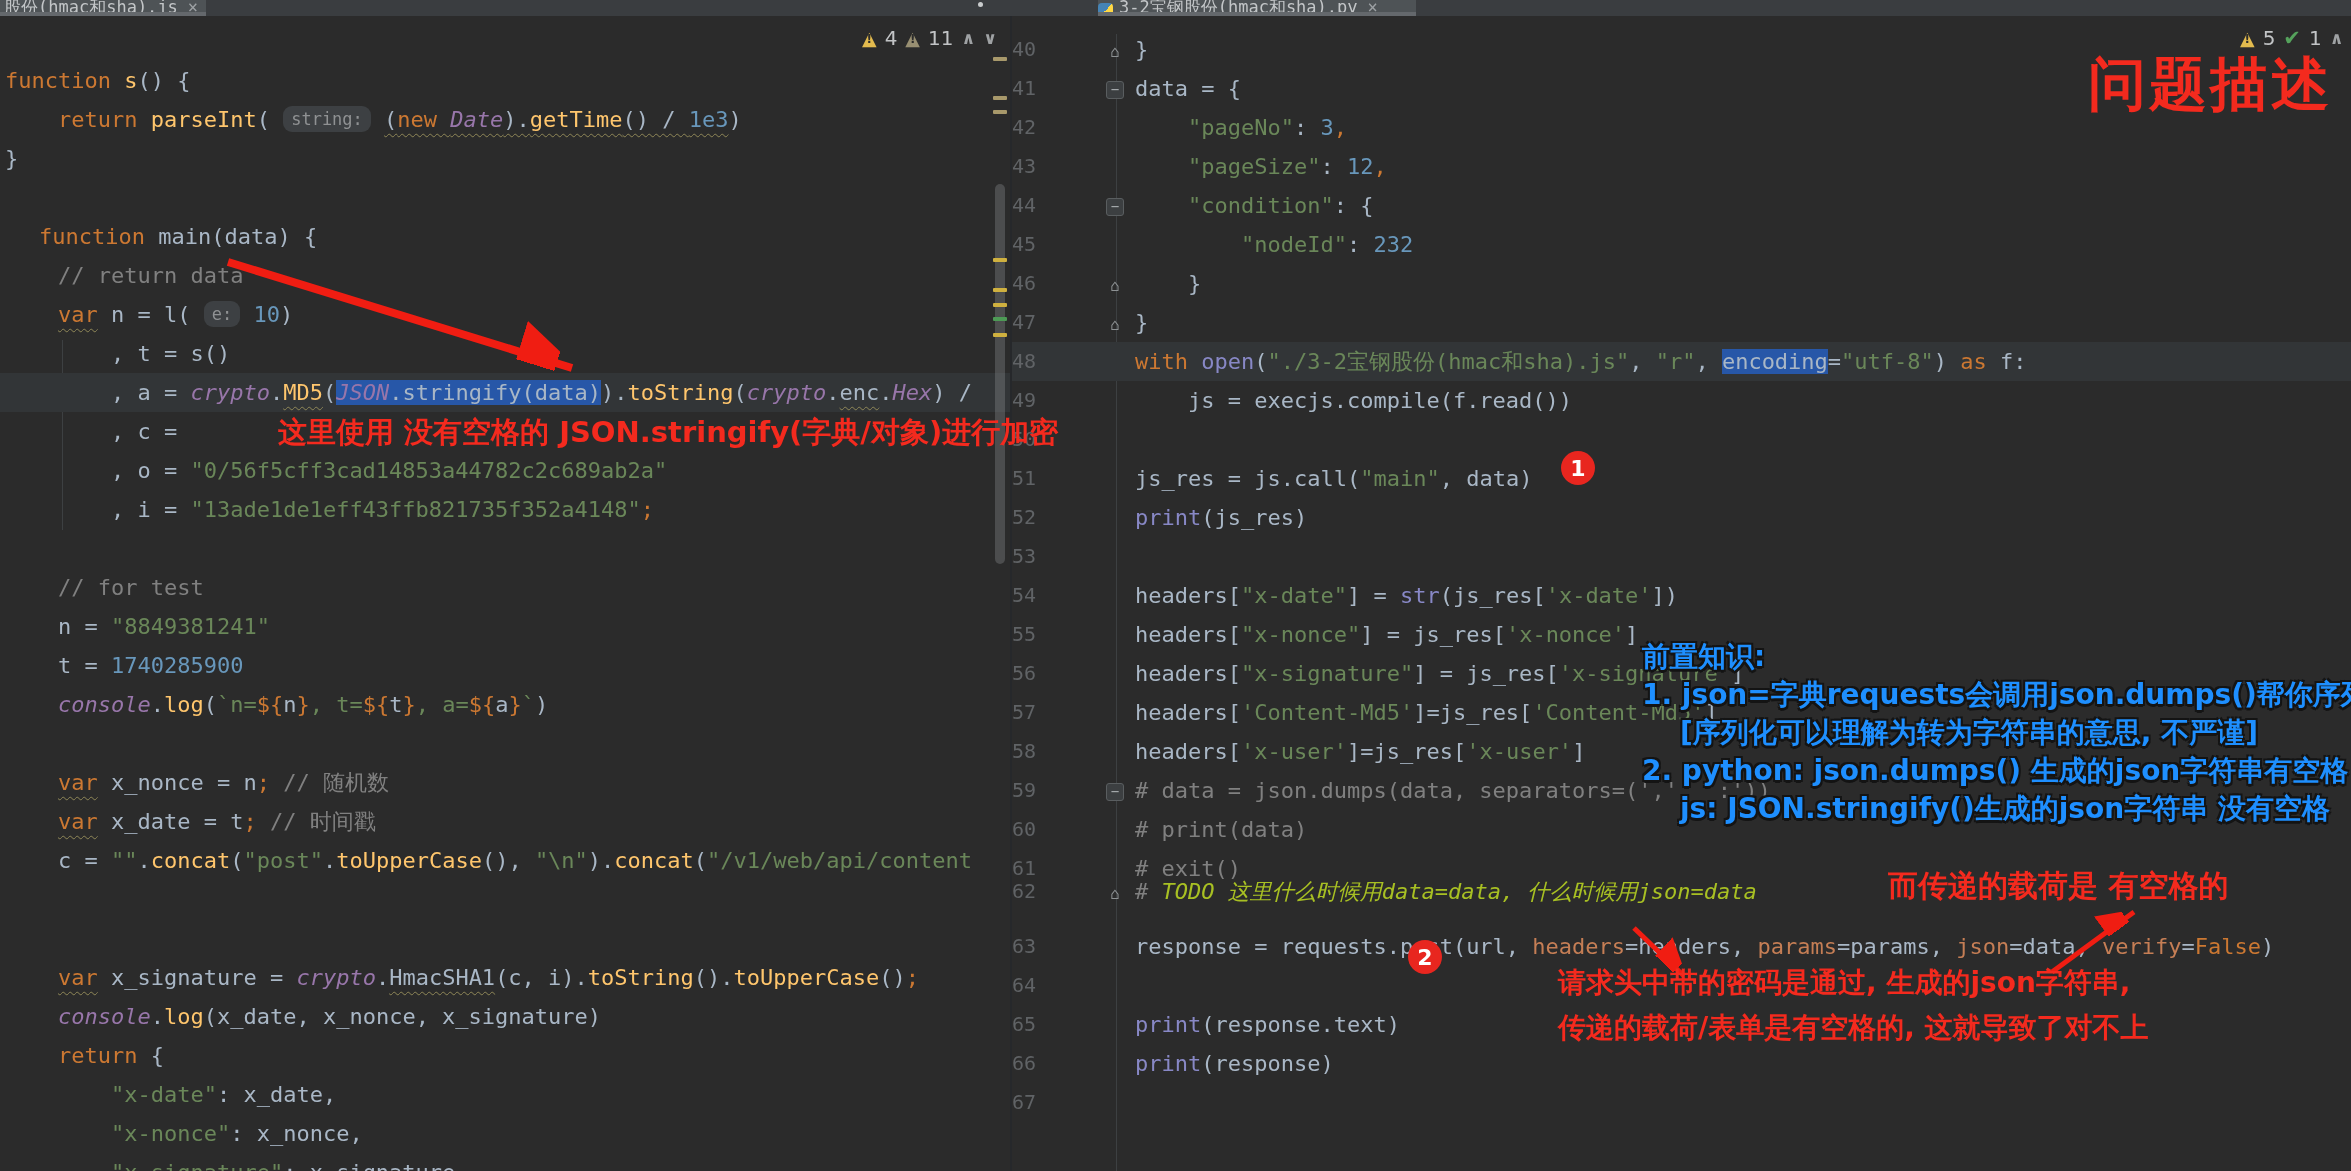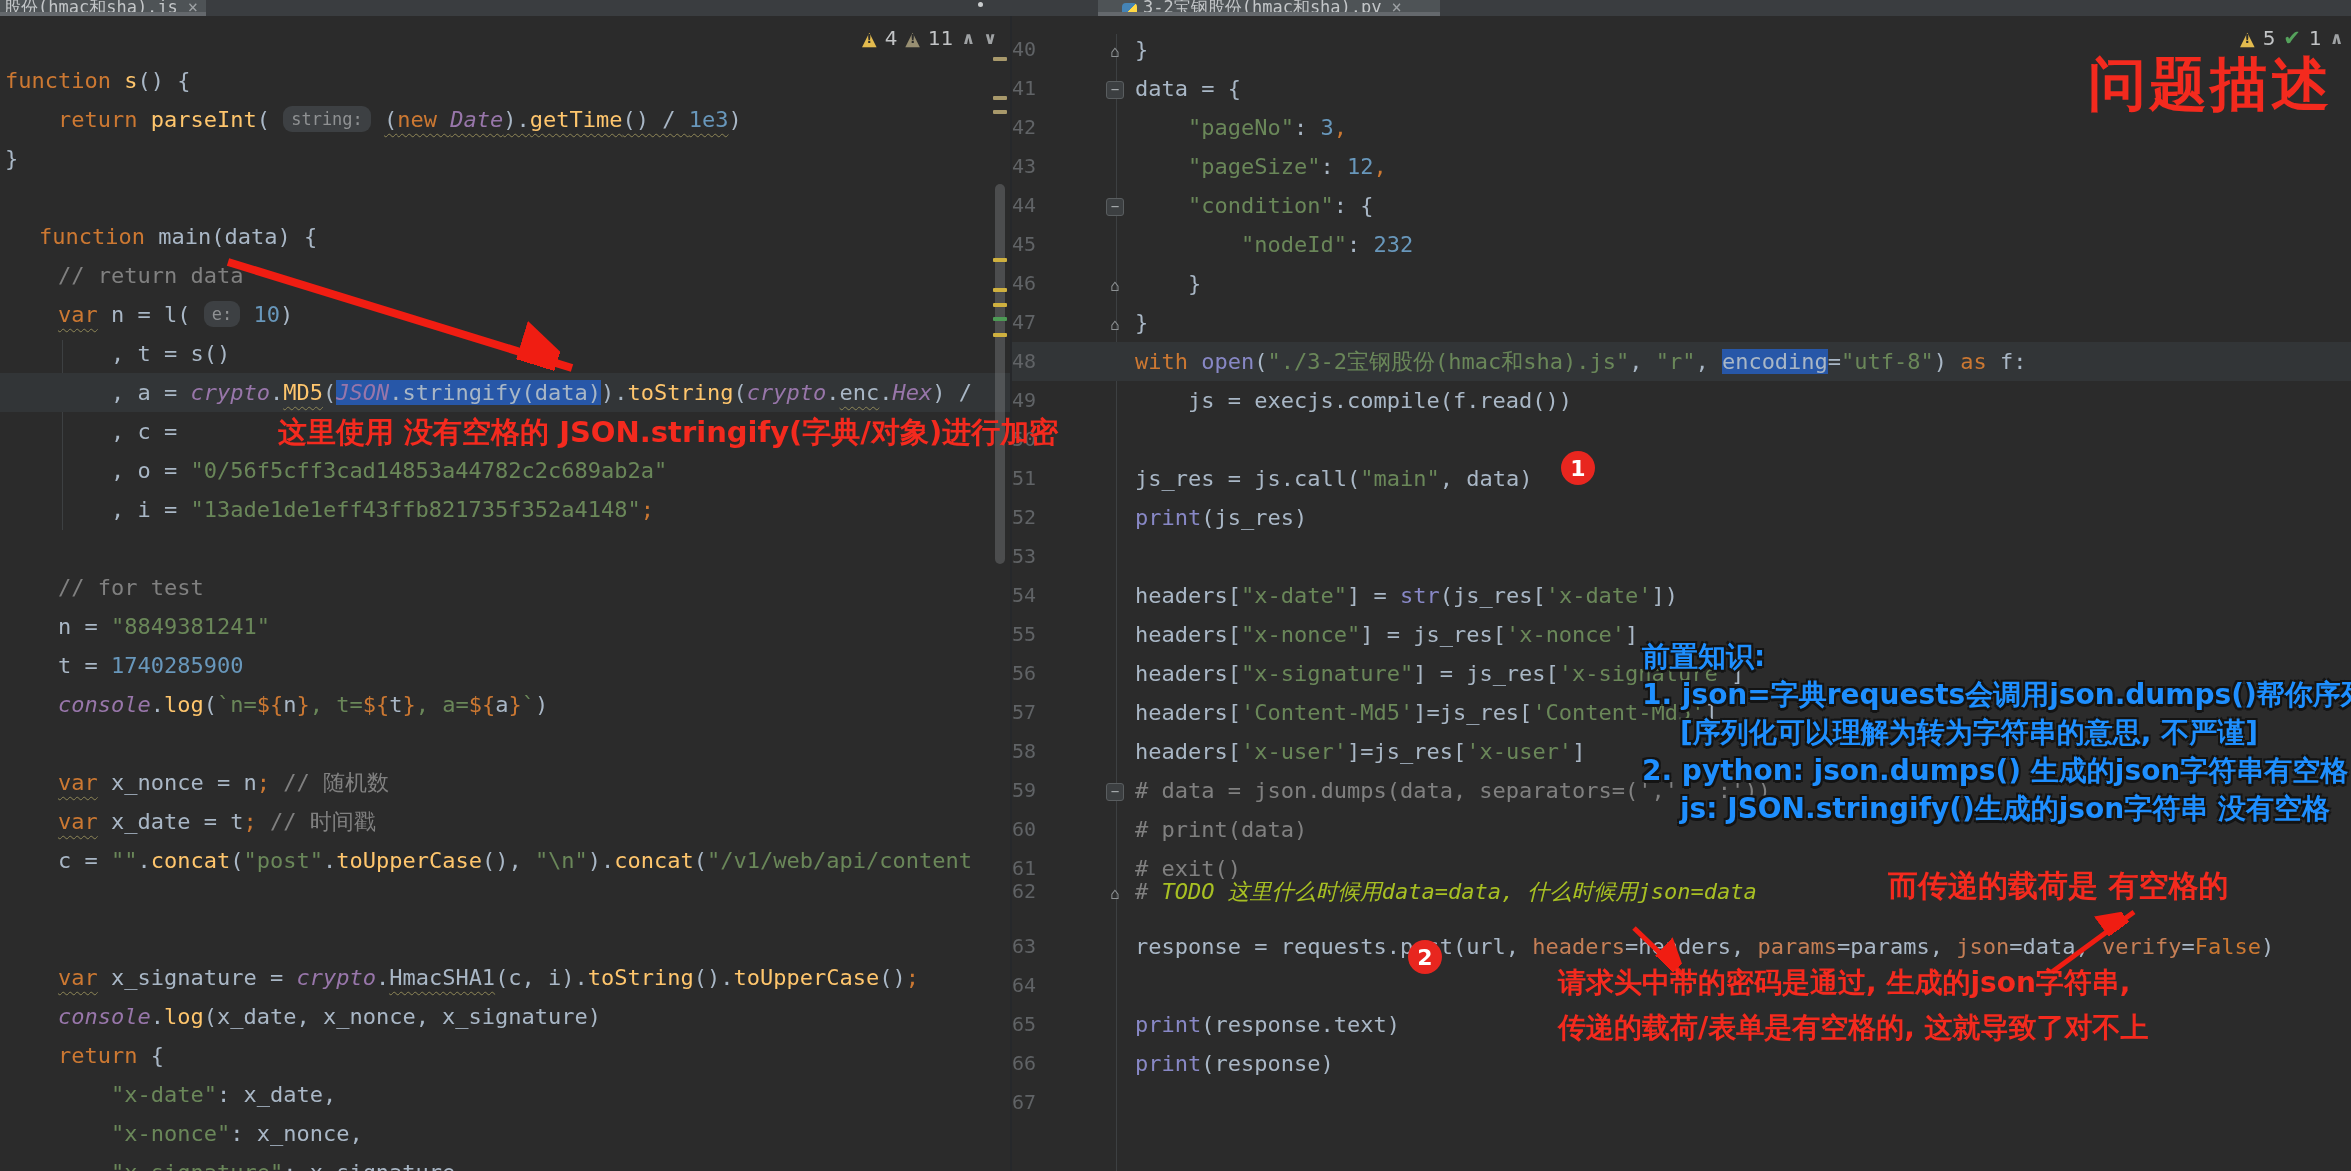--- a/index.html
+++ b/index.html
@@ -74,21 +74,21 @@
 
 <div class="app">
 
   <div class="tabbar left">
     <div class="tab" style="left:0;width:206px;">
       <span class="tlabel" style="margin-left:4px;">股份(hmac和sha).js</span><span class="tclose">×</span>
     </div>
     <div class="moddot"></div>
   </div>
   <div class="tabbar right">
-    <div class="tab" style="left:86px;width:318px;padding-left:24px;">
+    <div class="tab" style="left:86px;width:318px;">
       <span class="pyicon"></span><span class="tlabel">3-2宝钢股份(hmac和sha).py</span><span class="tclose">×</span>
     </div>
   </div>
 
   <div class="editor left" id="edLeft">
     <div class="guide" style="left:62px;top:324px;height:190px;"></div>
   <div class="cl" style="top: 45px;"><span class="code"><span class="tk kw">function </span><span class="tk fn">s</span><span class="tk df">() {</span></span></div>
       <div class="cl" style="top: 84px;"><span class="code"><span class="tk df">    </span><span class="tk kw">return </span><span class="tk fn">parseInt</span><span class="tk df">( </span><span class="tk hint">string:</span><span class="tk df"> </span><span class="tk df wv">(</span><span class="tk kw wv">new </span><span class="tk it wv">Date</span><span class="tk df wv">).</span><span class="tk fn wv">getTime</span><span class="tk df wv">() / </span><span class="tk nm wv">1e3</span><span class="tk df">)</span></span></div>
       <div class="cl" style="top: 123px;"><span class="code"><span class="tk df">}</span></span></div>
       <div class="cl" style="top: 162px;"><span class="code"></span></div>

